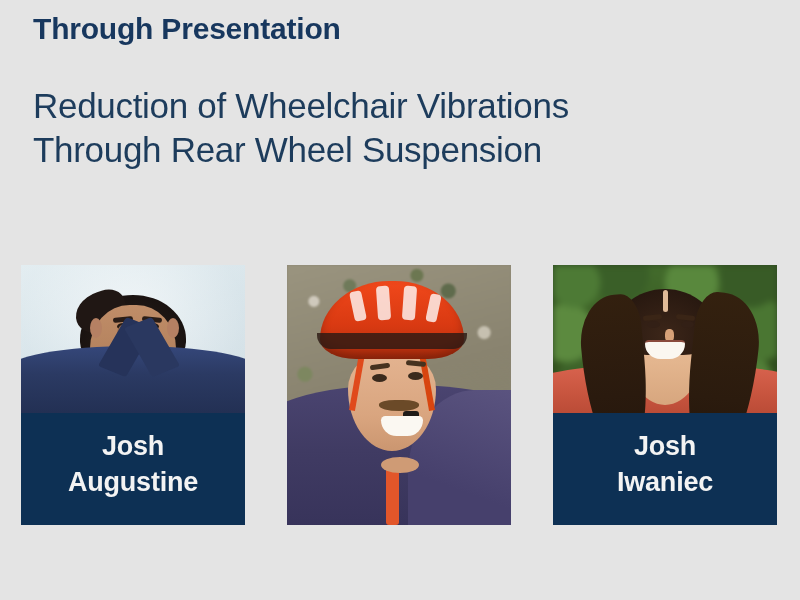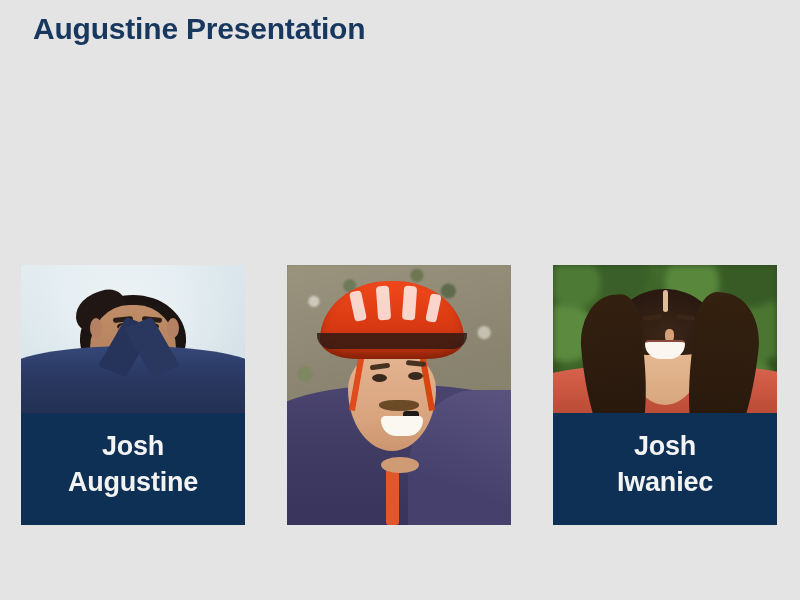--- a/index.html
+++ b/index.html
@@ -279,21 +279,23 @@
     border-radius: 5px 5px 20px 20px;
     border-top: 2px solid #8a4a3c;
   }
 </style>
 </head>
 <body>
 
 <div class="slide">
 
   <div class="header">
-    <p class="eyebrow">Augustine Presentation</p>
+    <p class="eyebrow">Through Presentation</p>
+    <h1 class="title">Reduction of Wheelchair Vibrations
+Through Rear Wheel Suspension</h1>
   </div>
 
   <div class="cards">
 
     <div class="card card-1">
       <div class="photo p1">
         <div class="bg-vig"></div>
         <div class="hair"></div>
         <div class="hair2"></div>
         <div class="face"></div>

